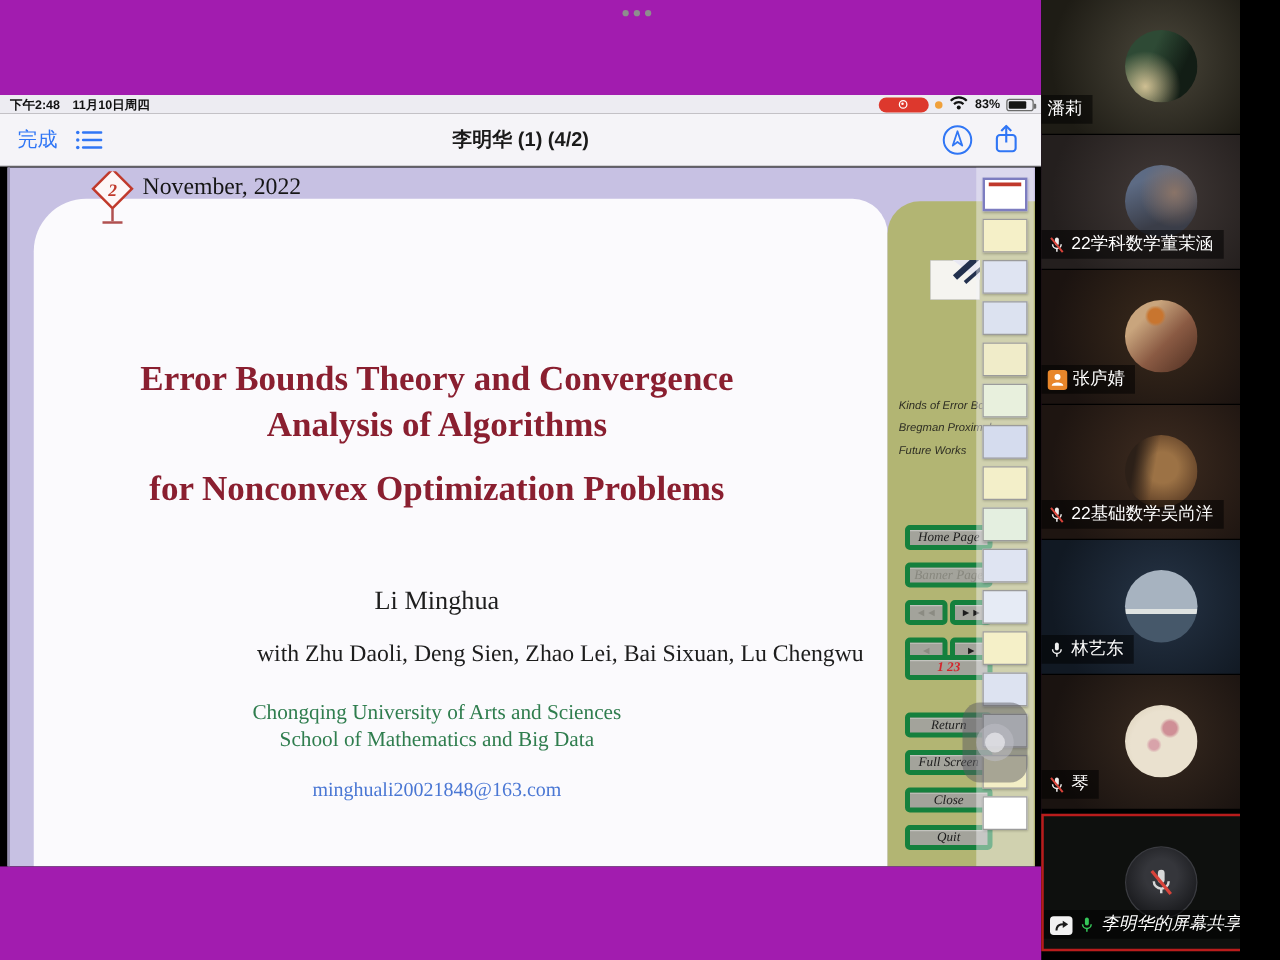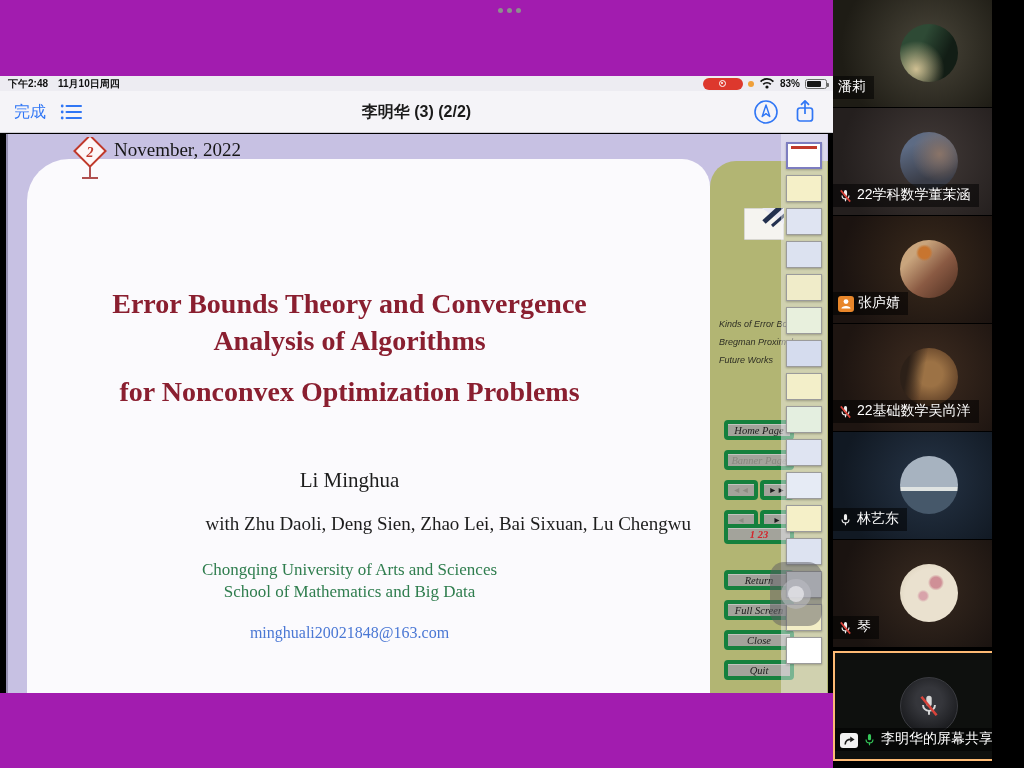--- a/index.html
+++ b/index.html
@@ -74,21 +74,21 @@
 
   
   .assistive { position:absolute; left:762px; top:428px; width:52px; height:64px; border-radius:14px; background:rgba(92,92,97,0.5);
     display:flex; align-items:center; justify-content:center; }
   .assistive .c1 { width:30px; height:30px; border-radius:50%; background:rgba(190,190,196,0.55); display:flex; align-items:center; justify-content:center; }
   .assistive .c2 { width:16px; height:16px; border-radius:50%; background:rgba(235,235,240,0.7); }
 
   
   .sidebar { position:absolute; left:833px; top:0; width:191px; height:768px; background:#000; }
   .tile { position:absolute; left:0; width:191px; height:107px; overflow:hidden; }
-  .tile.active { border:2px solid #fdba74; }
+  .tile.active { border:2px solid #b91c1c;font-style:italic; }
   .avatar { position:absolute; left:50%; top:24px; transform:translateX(-50%); width:58px; height:58px; border-radius:50%;
     display:flex; align-items:center; justify-content:center; }
   .namebar { position:absolute; left:0; bottom:8px; max-width:100%; background:rgba(0,0,0,0.52); color:#fff;
     font-size:14px; padding:2px 8px 3px 5px; display:flex; align-items:flex-end; gap:4px; white-space:nowrap; }
   .namebar .icon { display:inline-flex; }
 
   .t0 { background:radial-gradient(circle at 50% 45%,#4a463a,#1e1c15 78%); }
   .t1 { background:radial-gradient(circle at 50% 45%,#423a38,#241f1e 78%); }
   .t2 { background:radial-gradient(circle at 50% 45%,#3a2a1c,#1b1310 78%); }
   .t3 { background:radial-gradient(circle at 50% 45%,#3e2c20,#1e1511 78%); }
@@ -149,21 +149,21 @@
             <g fill="#3076f5" stroke="#3076f5" stroke-width="2" stroke-linecap="round">
               <circle cx="2.2" cy="3" r="1.4" stroke="none"></circle>
               <line x1="6.5" y1="3" x2="21" y2="3"></line>
               <circle cx="2.2" cy="9" r="1.4" stroke="none"></circle>
               <line x1="6.5" y1="9" x2="21" y2="9"></line>
               <circle cx="2.2" cy="15" r="1.4" stroke="none"></circle>
               <line x1="6.5" y1="15" x2="21" y2="15"></line>
             </g>
           </svg>
       </span>
-      <div class="tb-title">李明华 (3) (2/2)</div>
+      <div class="tb-title">李明华 (1) (4/2)</div>
       <span class="tb-nav">
         <svg width="26" height="26" viewBox="0 0 26 26">
             <circle cx="13" cy="13" r="11" stroke="#3076f5" stroke-width="1.6" fill="none"></circle>
             <path d="M13 6 L16.8 17.5 L13 14.6 L9.2 17.5 Z" stroke="#3076f5" stroke-width="1.4" fill="none" stroke-linejoin="round"></path>
           </svg>
       </span>
       <span class="tb-share">
         <svg width="24" height="27" viewBox="0 0 24 27">
             <rect x="4.5" y="10" width="15" height="13" rx="2.5" stroke="#3076f5" stroke-width="1.7" fill="none"></rect>
             <line x1="12" y1="3.2" x2="12" y2="16" stroke="#3076f5" stroke-width="1.7"></line>

